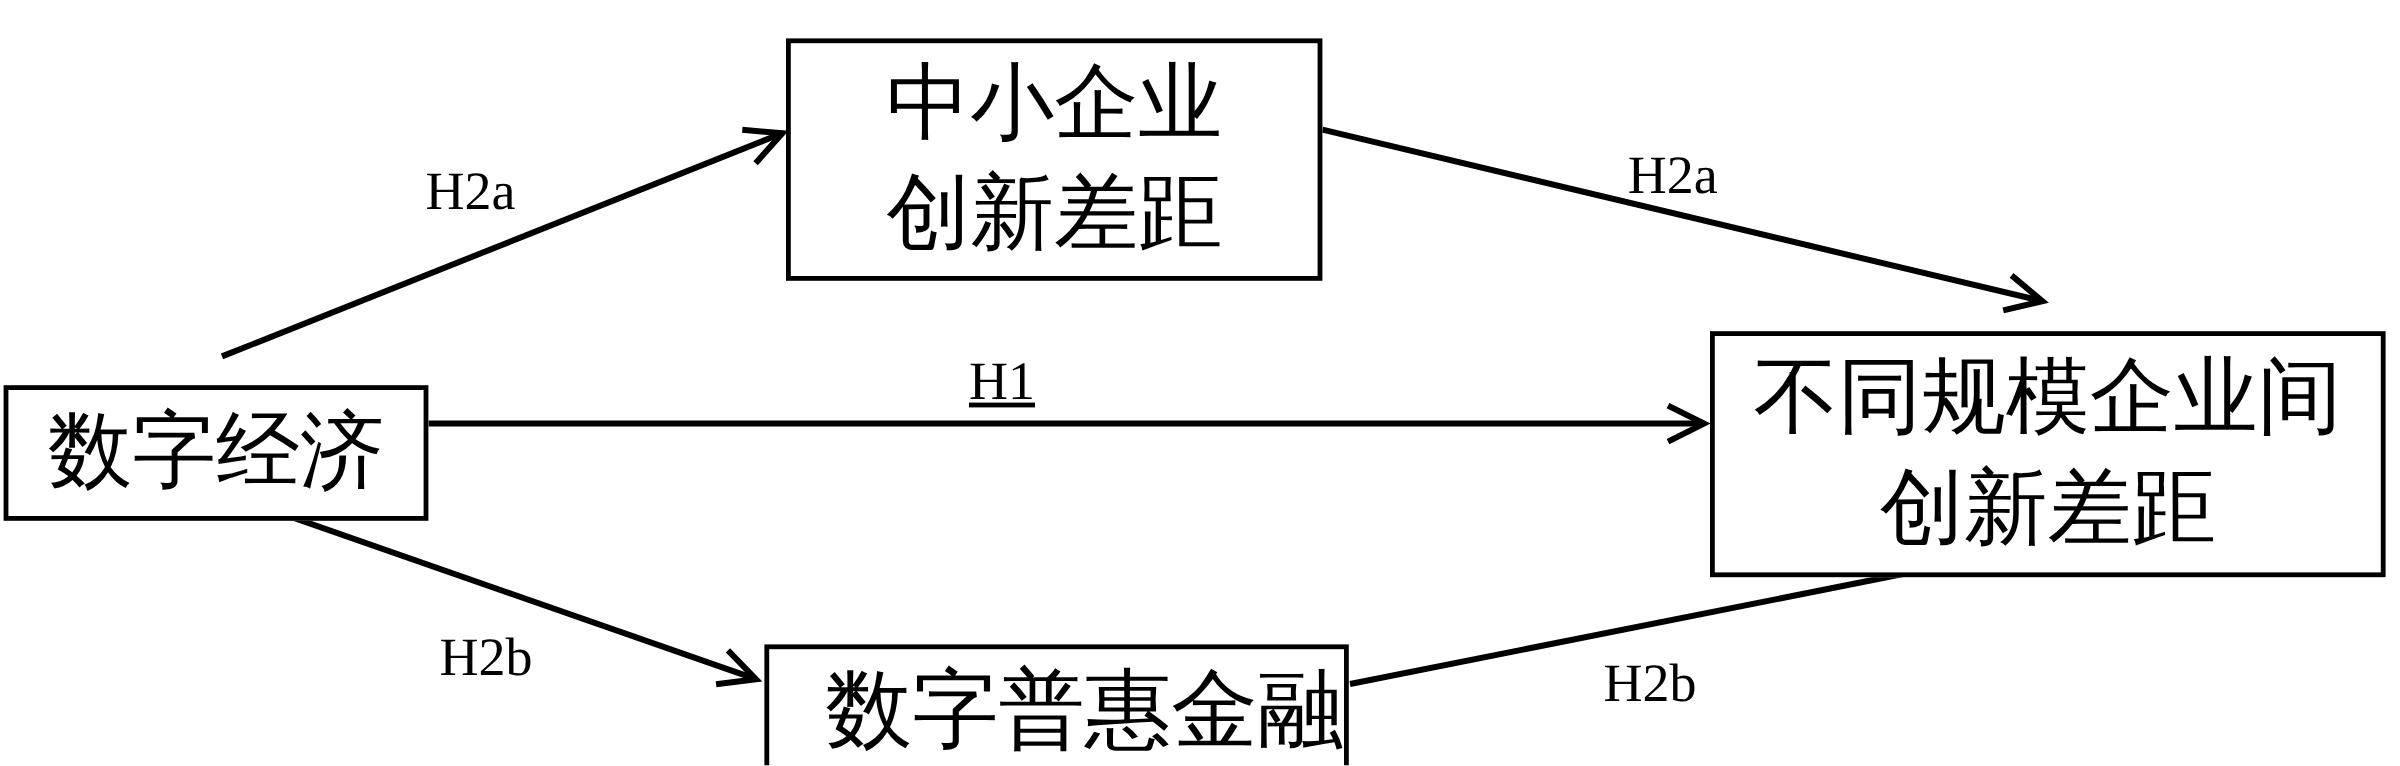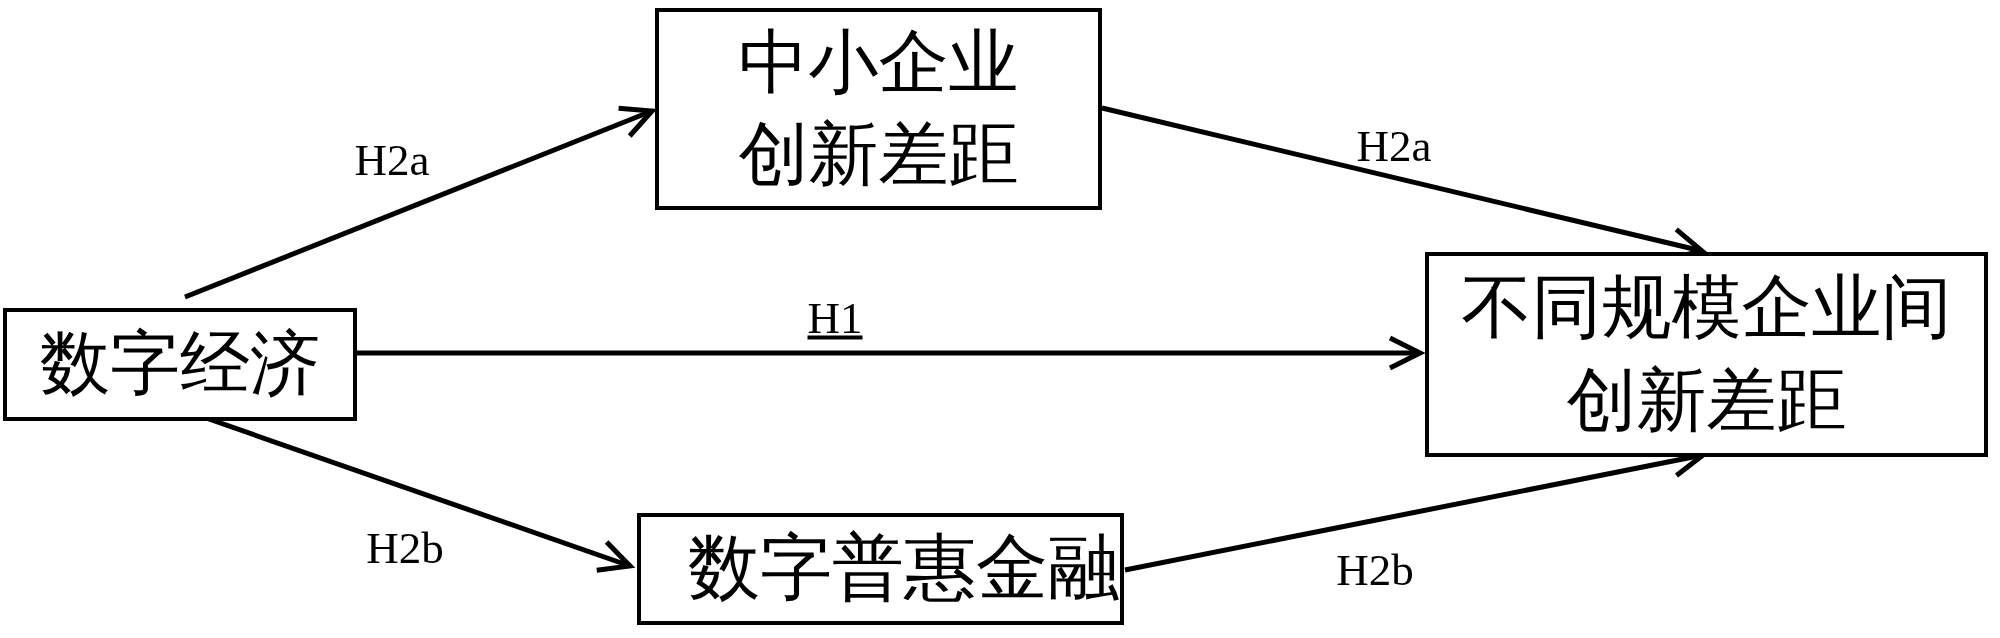--- a/index.html
+++ b/index.html
@@ -29,22 +29,23 @@
     background: #ffffff;
     border: 4px solid #000000;
     display: flex;
     flex-direction: column;
     align-items: center;
     justify-content: center;
     text-align: center;
     font-size: 70px;
     line-height: 1.32;
     white-space: nowrap;
+    margin-top: 24px;
   }
-  .node-digital-economy   { left: 3px;    top: 308px; width: 354px; height: 113px; }
+  .node-digital-economy   { left: 3px;    top: 297px; width: 354px; height: 113px; }
   .node-sme-rd            { left: 655px;  top: 8px;   width: 447px; height: 202px; }
   .node-inclusive-finance { left: 637px;  top: 513px; width: 487px; height: 112px; font-size: 72px; align-items: flex-end; }
   .node-innovation-gap    { left: 1425px; top: 252px; width: 563px; height: 205px; }
   .edge-label {
     position: absolute;
     transform: translate(-50%, -50%);
     font-size: 45px;
     line-height: 1;
     white-space: nowrap;
     background: transparent;

